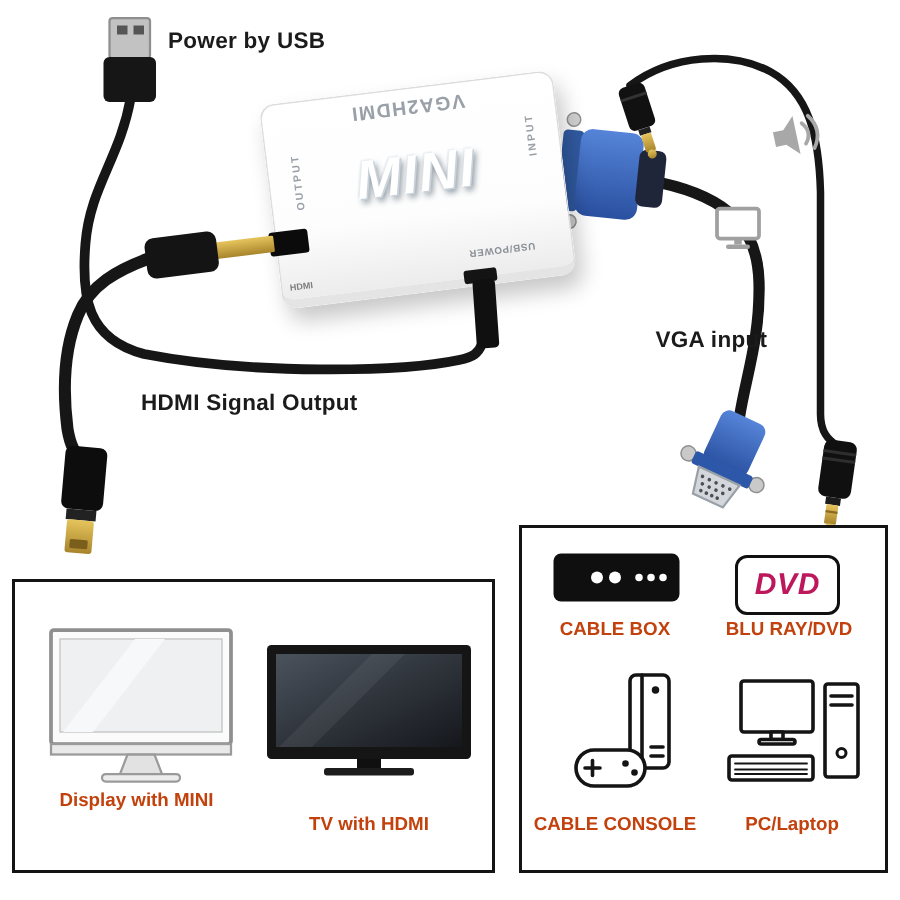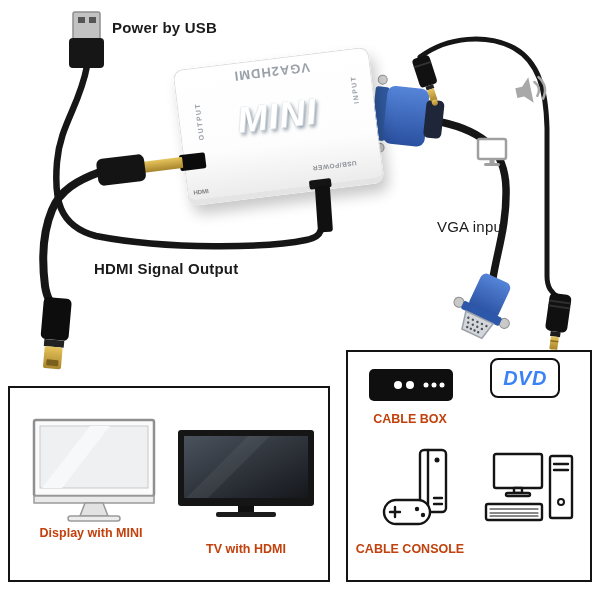--- a/index.html
+++ b/index.html
@@ -28,23 +28,23 @@
   .usb-plug-hanging{position:absolute;right:55px;bottom:-48px;width:15px;height:46px;
     background:#101010;border-radius:3px;transform:rotate(3deg);}
   .hdmi-port{position:absolute;left:-5px;bottom:30px;width:26px;height:16px;background:#0b0b0b;border-radius:2px;}
   .hdmi-gold{position:absolute;left:-46px;bottom:33px;width:44px;height:11px;
     background:linear-gradient(#e6c45c,#a8842c);border-radius:1px;}
   .hdmi-grip{position:absolute;left:-88px;bottom:25px;width:48px;height:27px;background:#141414;border-radius:6px;}
 
   
   .panel{position:absolute;border:2px solid #141414;background:#fff;}
   .devlabel{position:absolute;font-weight:700;font-size:12.5px;color:#c2410c;text-align:center;white-space:nowrap;}
-  .dvd-badge{position:absolute;left:142px;top:6px;width:66px;height:36px;border:2.5px solid #101010;
+  .dvd-badge{position:absolute;left:142px;top:18px;width:66px;height:36px;border:2.5px solid #101010;
     border-radius:8px;display:flex;align-items:center;justify-content:center;
-    font-style:italic;font-weight:900;font-size:20px;color:#3b82f6;letter-spacing:.5px;}
+    font-style:italic;font-weight:900;font-size:20px;color:#be185d;letter-spacing:.5px;}
 </style>
 </head>
 <body>
 
 <div class="stage">
 
   <svg class="layer" width="600" height="600" viewBox="0 0 600 600">
     <defs>
       <linearGradient id="gold" x1="0" y1="0" x2="0" y2="1">
         <stop offset="0" stop-color="#e6c45c"></stop>
@@ -150,21 +150,21 @@
     <div class="hdmi-small">HDMI</div>
     <div class="usb-port"></div>
     <div class="usb-plug-hanging"></div>
     <div class="hdmi-port"></div>
     <div class="hdmi-gold"></div>
     <div class="hdmi-grip"></div>
   </div>
 
   <div class="annotation" style="left:112px;top:19px;font-weight:700;">Power by USB</div>
   <div class="annotation" style="left:62px;top:260px;font-weight:700;margin-left:32px;">HDMI Signal Output</div>
-  <div class="annotation" style="left:437px;top:218px;font-weight:400;text-align:right;">VGA input</div>
+  <div class="annotation" style="left:437px;top:218px;font-weight:700;text-align:right;">VGA input</div>
 
   <div class="panel" style="left:8px;top:386px;width:318px;height:192px;">
     <svg style="position:absolute;left:18px;top:30px;" width="135" height="105" viewBox="0 0 135 105">
       <rect x="6" y="2" width="120" height="76" rx="2" fill="#fbfbfb" stroke="#8f8f8f" stroke-width="2.5"></rect>
       <rect x="12" y="8" width="108" height="62" fill="#eef0f2" stroke="#c9c9c9" stroke-width="1"></rect>
       <polygon points="14,70 62,8 82,8 34,70" fill="#f7f8fa"></polygon>
       <rect x="6" y="78" width="120" height="7" fill="#e9e9e9" stroke="#9a9a9a" stroke-width="1.5"></rect>
       <polygon points="57,85 75,85 80,98 52,98" fill="#e2e2e2" stroke="#9a9a9a" stroke-width="1.5"></polygon>
       <rect x="40" y="98" width="52" height="5" rx="2.5" fill="#ececec" stroke="#9a9a9a" stroke-width="1.5"></rect>
     </svg>
@@ -183,20 +183,21 @@
     <svg style="position:absolute;left:20px;top:12px;" width="86" height="42" viewBox="0 0 86 42">
       <rect x="1" y="5" width="84" height="32" rx="5" fill="#0f0f0f"></rect>
       <circle cx="30" cy="21" r="4" fill="#fff"></circle>
       <circle cx="42" cy="21" r="4" fill="#fff"></circle>
       <circle cx="58" cy="21" r="2.5" fill="#fff"></circle>
       <circle cx="66" cy="21" r="2.5" fill="#fff"></circle>
       <circle cx="74" cy="21" r="2.5" fill="#fff"></circle>
     </svg>
     <div class="dvd-badge">DVD</div>
     <div class="devlabel" style="left:2px;top:60px;width:120px;">CABLE BOX</div>
+    <div class="devlabel" style="left:120px;top:60px;width:116px;">BLU RAY/DVD</div>
 
     <svg style="position:absolute;left:34px;top:96px;" width="76" height="86" viewBox="0 0 76 86">
       <g fill="none" stroke="#141414" stroke-width="2.4" stroke-linejoin="round" stroke-linecap="round">
         <rect x="38" y="2" width="26" height="62" rx="4" fill="#fff"></rect>
         <line x1="46" y1="2" x2="46" y2="64"></line>
         <line x1="52" y1="50" x2="60" y2="50"></line>
         <line x1="52" y1="56" x2="60" y2="56"></line>
         <rect x="2" y="52" width="46" height="24" rx="12" fill="#fff"></rect>
         <line x1="13" y1="59" x2="13" y2="69"></line>
         <line x1="8" y1="64" x2="18" y2="64"></line>
@@ -216,15 +217,16 @@
         <line x1="6" y1="61" x2="54" y2="61" stroke-width="1.2"></line>
         <line x1="6" y1="64" x2="54" y2="64" stroke-width="1.2"></line>
         <rect x="66" y="4" width="22" height="62" rx="2" fill="#fff"></rect>
         <line x1="70" y1="12" x2="84" y2="12"></line>
         <line x1="70" y1="18" x2="84" y2="18"></line>
       </g>
       <circle cx="77" cy="50" r="3" fill="none" stroke="#141414" stroke-width="2"></circle>
     </svg>
 
     <div class="devlabel" style="left:0px;top:190px;width:124px;">CABLE CONSOLE</div>
+    <div class="devlabel" style="left:124px;top:190px;width:112px;">PC/Laptop</div>
   </div>
 
 </div>
 
 </body></html>

